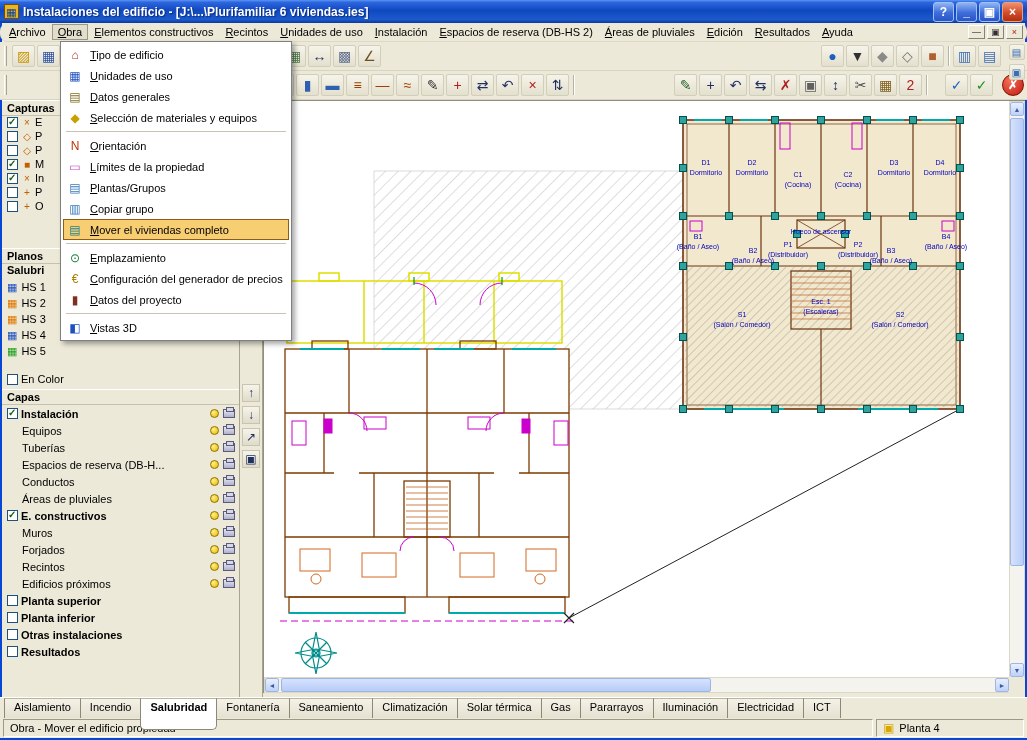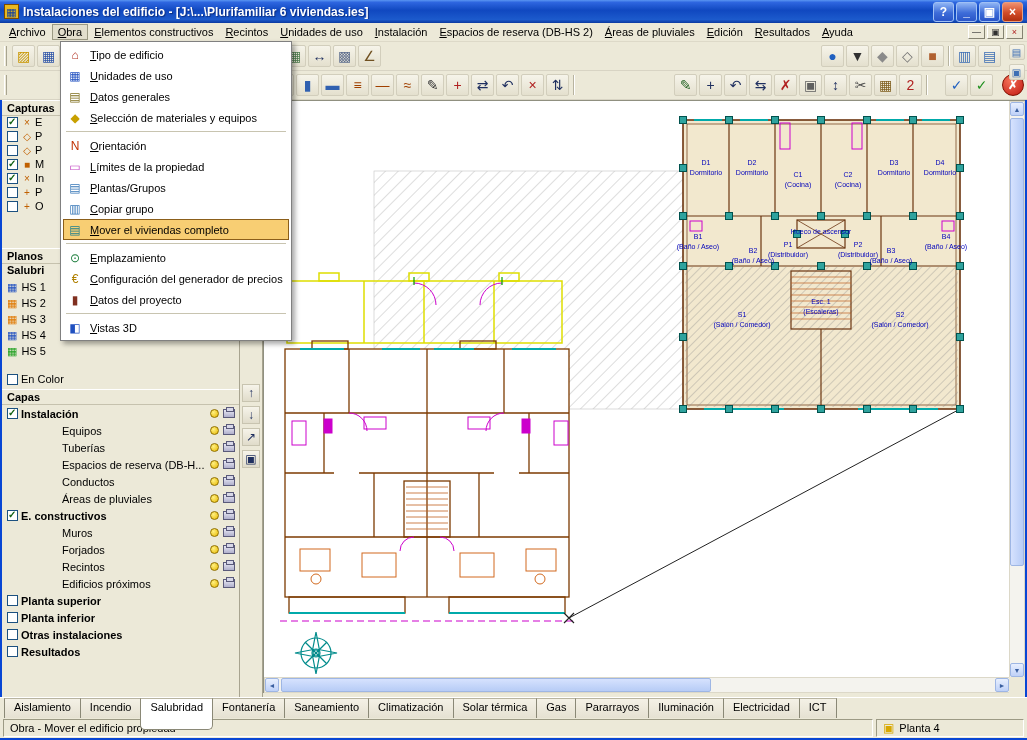--- a/index.html
+++ b/index.html
@@ -14,21 +14,21 @@
   .app-icon{width:15px;height:15px;background:#E8B820;color:#1040A0;font-size:11px;line-height:14px;
     text-align:center;margin-right:4px;border:1px solid #7A4A00;flex:none;}
   .title-text{font-weight:bold;font-size:12px;flex:1;white-space:nowrap;overflow:hidden;
     text-shadow:1px 1px 1px rgba(0,20,80,.6);}
   .tb-btn-win{width:21px;height:20px;margin-left:2px;border:1px solid #9FC0F5;border-radius:3px;flex:none;
     background:linear-gradient(180deg,#8FB4F4,#3D6CD8 55%,#2A55C8);color:#fff;font-weight:bold;
     font-size:12px;line-height:18px;text-align:center;}
   .tb-btn-win.close{background:linear-gradient(180deg,#F09070,#D24C28 55%,#B03010);border-color:#E8A080;}
   
   .menubar{position:absolute;left:0;top:23px;width:100%;height:19px;background:#ECE9D8;
-    display:flex;align-items:center;padding-left:3px;border-bottom:1px solid #DDD9C8;}
+    display:flex;align-items:center;padding-left:3px;border-bottom:1px solid #DDD9C8;border-radius:8px;}
   .mb-item{padding:2px 6px;display:inline-block;white-space:nowrap;}
   .mb-item.active{background:#E2DECC;border:1px solid #9C9A84;padding:1px 5px;}
   .accel{display:inline-block;}
   .accel::first-letter{text-decoration:underline;}
   .mdi-btns{margin-left:auto;margin-right:4px;display:flex;gap:2px;}
   .mdi-btn{width:17px;height:14px;background:#ECE9D8;border:1px solid;border-color:#FFF #848271 #848271 #FFF;
     font-size:9px;line-height:12px;text-align:center;color:#303030;}
   
   .toolbar{position:absolute;left:0;width:100%;height:29px;background:#ECE9D8;display:flex;
     align-items:center;padding:0 3px;border-bottom:1px solid #D8D4C4;}
@@ -60,21 +60,21 @@
   .prow{display:flex;align-items:center;height:14px;padding-left:5px;}
   .chk{width:11px;height:11px;background:#fff;border:1px solid #1C5180;display:inline-block;
     position:relative;margin-right:3px;flex:none;}
   .chk.on::after{content:"✓";position:absolute;left:0px;top:-2px;font-size:10px;font-weight:bold;color:#106010;}
   .cap-ico{color:#C06000;width:12px;font-size:10px;text-align:center;margin-right:2px;flex:none;}
   .hs-row{display:flex;align-items:center;height:16px;padding-left:5px;}
   .hs-ico{font-size:11px;margin-right:4px;flex:none;}
   .layer-row{display:flex;align-items:center;height:17px;padding:0 4px 0 5px;}
   .layer-row .lbl{flex:1;white-space:nowrap;overflow:hidden;}
   .layer-row.bold .lbl{font-weight:bold;}
-  .layer-row.indent{padding-left:20px;margin-left:40px;}
+  .layer-row.indent{padding-left:20px;}
   .dot{width:9px;height:9px;border-radius:50%;background:radial-gradient(circle at 35% 35%,#FFF080,#E8B800);
     border:1px solid #907000;margin-left:3px;flex:none;}
   .printer{width:12px;height:9px;margin-left:4px;flex:none;position:relative;
     background:linear-gradient(#E8E8F4,#B0B0CC);border:1px solid #5A5A7A;}
   .printer::after{content:"";position:absolute;left:2px;top:-3px;width:6px;height:3px;background:#D8D8E8;border:1px solid #5A5A7A;}
   
   .side-strip{position:absolute;left:240px;top:100px;width:23px;height:597px;background:#ECE9D8;
     border-right:1px solid #A8A490;display:flex;flex-direction:column;align-items:center;padding-top:4px;}
   .ss-btn{width:18px;height:18px;display:flex;align-items:center;justify-content:center;font-size:12px;
     background:linear-gradient(180deg,#F6F4EA,#E0DCCA);border:1px solid #C8C4B0;margin-bottom:4px;flex:none;}
@@ -101,21 +101,21 @@
   .menu-row.hl{background:#F8CE73;box-shadow:inset 0 0 0 1px #8B5E1A;}
   .mi-icon{width:18px;text-align:center;font-size:12px;margin-right:6px;flex:none;}
   .mi-label{white-space:nowrap;}
   .menu-sep{height:1px;background:#C8C4B0;margin:3px 3px;}
   
   .tabs{position:absolute;left:0;top:697px;width:100%;height:21px;background:#ECE9D8;
     border-top:1px solid #FFF;display:flex;align-items:flex-start;padding-left:4px;}
   .tab{padding:2px 9px 3px;border:1px solid #8A8876;border-top:1px solid #B8B4A0;
     border-radius:0 0 5px 5px;background:linear-gradient(180deg,#F4F1E6,#DDD8C6);
     margin-right:-1px;height:32px;white-space:nowrap;}
-  .tab.active{background:#FFFFFF;font-weight:normal;position:relative;z-index:2;}
+  .tab.active{background:#FFFFFF;font-weight:bold;position:relative;z-index:2;}
   
   .statusbar{position:absolute;left:0;top:718px;width:100%;height:20px;background:#ECE9D8;
     display:flex;align-items:center;padding:0 3px;gap:3px;}
   .sb-cell{border:1px solid;border-color:#9C9A84 #FFF #FFF #9C9A84;height:18px;display:flex;
     align-items:center;padding:0 6px;background:#ECE9D8;}
   .sb-left{flex:1;}
   .sb-right{width:148px;}
   .planta-ico{color:#D8A800;margin-right:5px;font-size:12px;}
 </style>
 </head>

